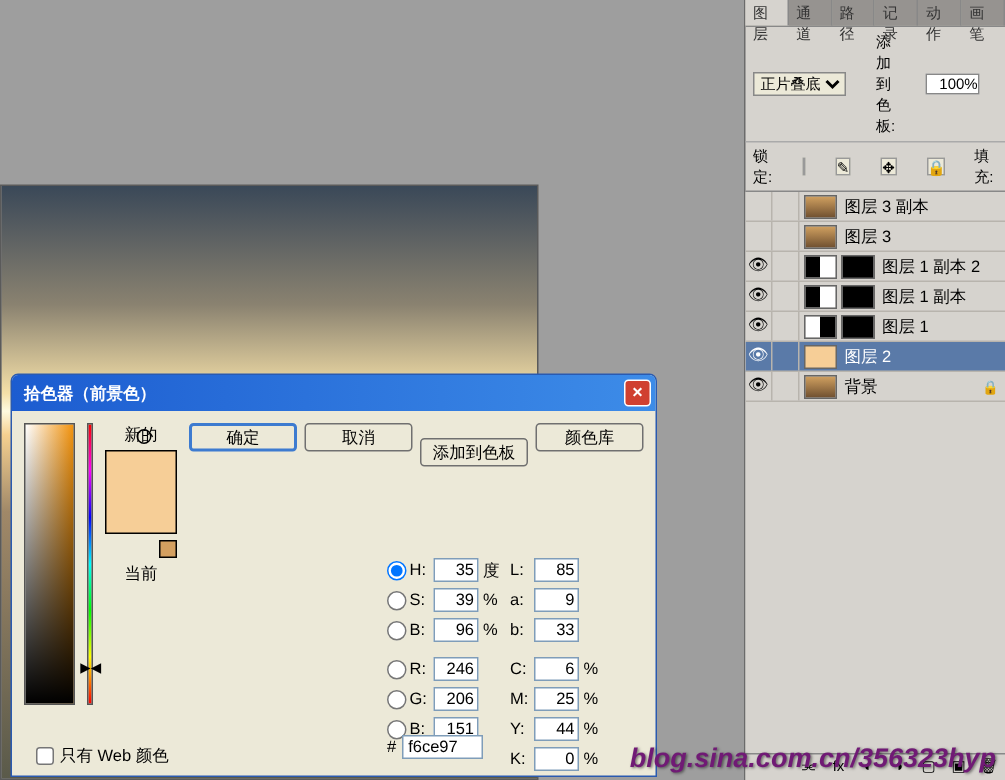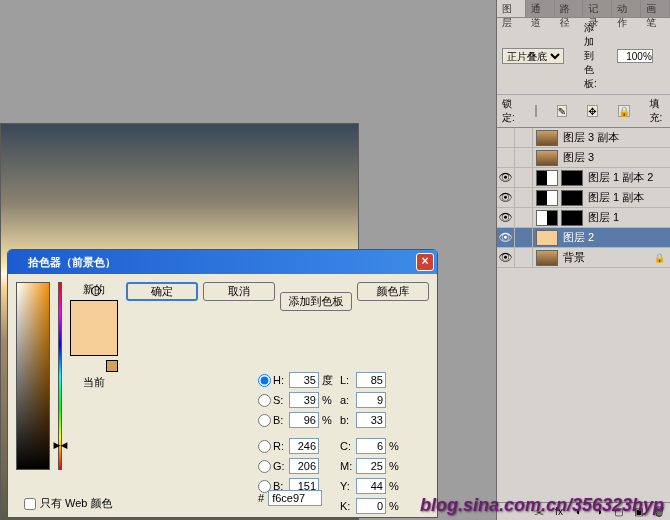--- a/index.html
+++ b/index.html
@@ -2,21 +2,21 @@
 <html><head>
 <meta charset="utf-8">
 <style>
   * { box-sizing: border-box; margin: 0; padding: 0; font-family: "Microsoft YaHei", sans-serif; }
   body { width: 670px; height: 520px; background: #9e9e9e; overflow: hidden; position: relative; }
   
   .canvas-area { position: absolute; left: 0; top: 0; width: 495px; height: 520px; background: #9e9e9e; }
   .image-doc { position: absolute; left: 0; top: 123px; width: 359px; height: 397px; border: 1px solid #5a5a5a; background: linear-gradient(180deg, #3a4858 0%, #8a8270 20%, #f5e0a8 35%, #fffbe0 38%, #f5d090 42%, #a08868 55%, #5a5a4a 100%); }
   
   .picker-dialog { position: absolute; left: 7px; top: 249px; width: 431px; height: 269px; background: #ece9d8; border: 1px solid #2a5ab0; border-radius: 5px 5px 0 0; }
-  .picker-titlebar { height: 24px; background: linear-gradient(90deg, #1c5cd0, #3d8ce8); border-radius: 4px 4px 0 0; display: flex; align-items: center; padding: 0 3px 0 20px; color: #fff; font-size: 11px; font-weight: bold; justify-content: space-between; }
+  .picker-titlebar { height: 24px; background: linear-gradient(90deg, #1c5cd0, #3d8ce8); border-radius: 4px 4px 0 0; display: flex; align-items: center; padding: 0 3px 0 8px; color: #fff; font-size: 11px; font-weight: bold; justify-content: space-between; }
   .close-x { width: 18px; height: 18px; background: #d04030; border: 1px solid #fff; border-radius: 3px; color: #fff; text-align: center; line-height: 14px; font-size: 12px; font-weight: bold; cursor: pointer; }
   
   .picker-body { display: flex; padding: 8px; gap: 8px; }
   .gradient-box { width: 205px; height: 188px; border: 1px solid #555; background: linear-gradient(to bottom, rgba(0,0,0,0), #000), linear-gradient(to right, #fff, hsl(35, 90%, 50%)); position: relative; }
   .gradient-cursor { position: absolute; width: 10px; height: 10px; border: 1px solid #000; border-radius: 50%; left: 74px; top: 3px; }
   .hue-bar { width: 18px; height: 188px; border: 1px solid #555; background: linear-gradient(to bottom, #f00, #f0f, #00f, #0ff, #0f0, #ff0, #f00); position: relative; }
   .hue-slider { position: absolute; top: 157px; left: -5px; right: -5px; display: flex; justify-content: space-between; font-size: 9px; }
   
   .preview-col { display: flex; flex-direction: column; align-items: center; font-size: 11px; }
   .preview-label { margin-bottom: 3px; }

